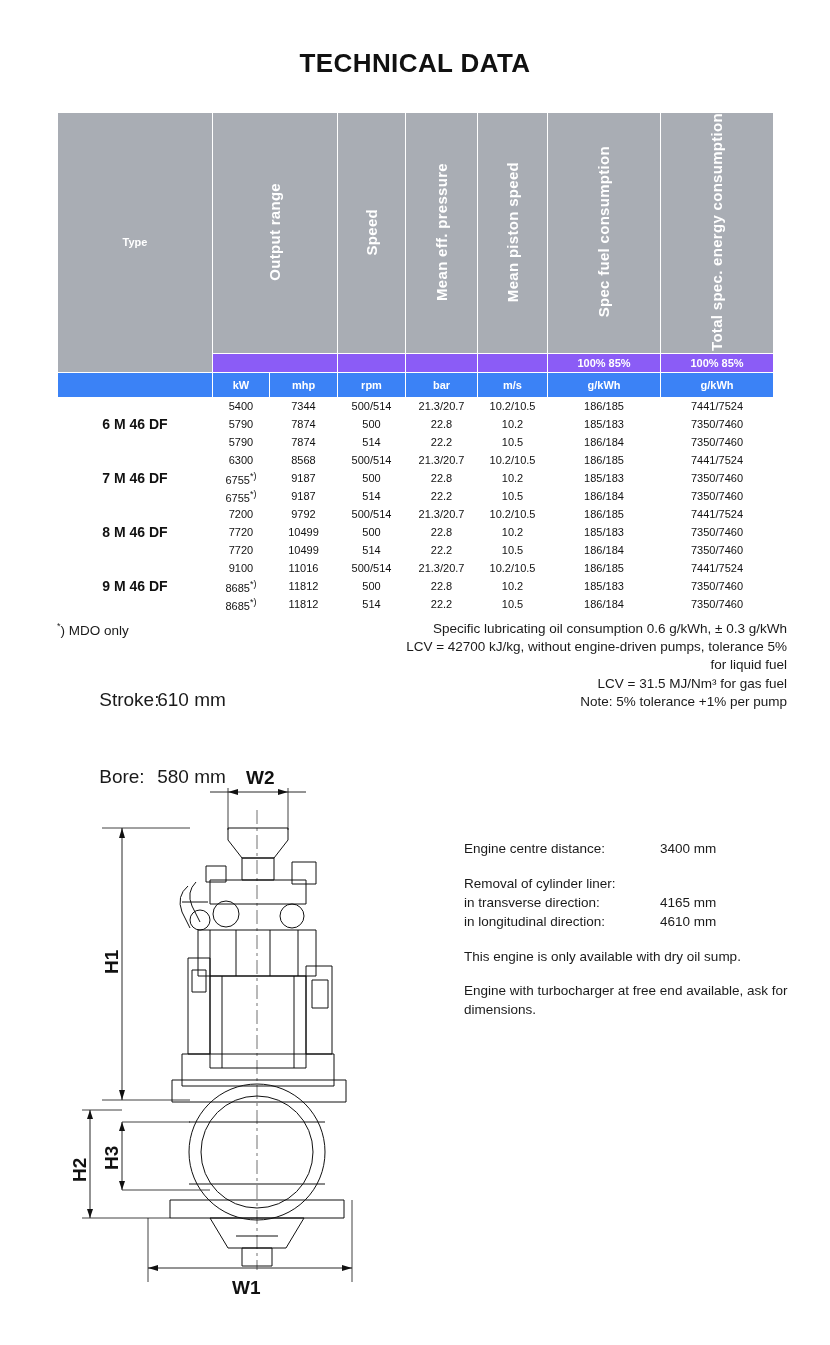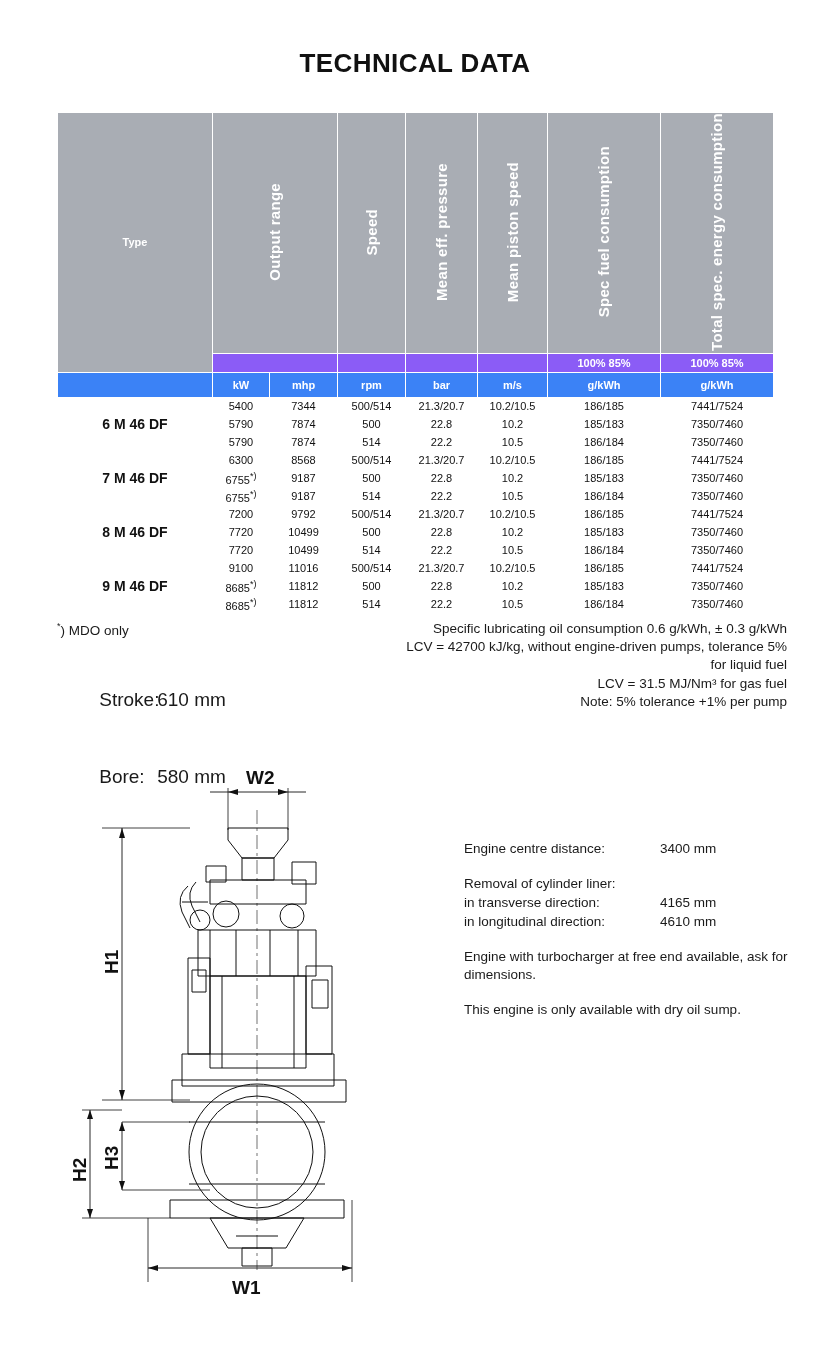--- a/index.html
+++ b/index.html
@@ -456,17 +456,17 @@
 
   <div class="right-text">
     <p>
       <span class="lbl-val" style="width:196px">Engine centre distance:</span><span>3400 mm</span>
     </p>
     <p>
       <span class="note-line">Removal of cylinder liner:</span>
       <span class="note-line"><span class="lbl-val" style="width:196px">in transverse direction:</span><span>4165 mm</span></span>
       <span class="note-line"><span class="lbl-val" style="width:196px">in longitudinal direction:</span><span>4610 mm</span></span>
     </p>
+    <p>This engine is only available with dry oil sump.</p>
     <p>Engine with turbocharger at free end available, ask for dimensions.</p>
-    <p>This engine is only available with dry oil sump.</p>
   </div>
 
 </div>
 
 </body></html>

